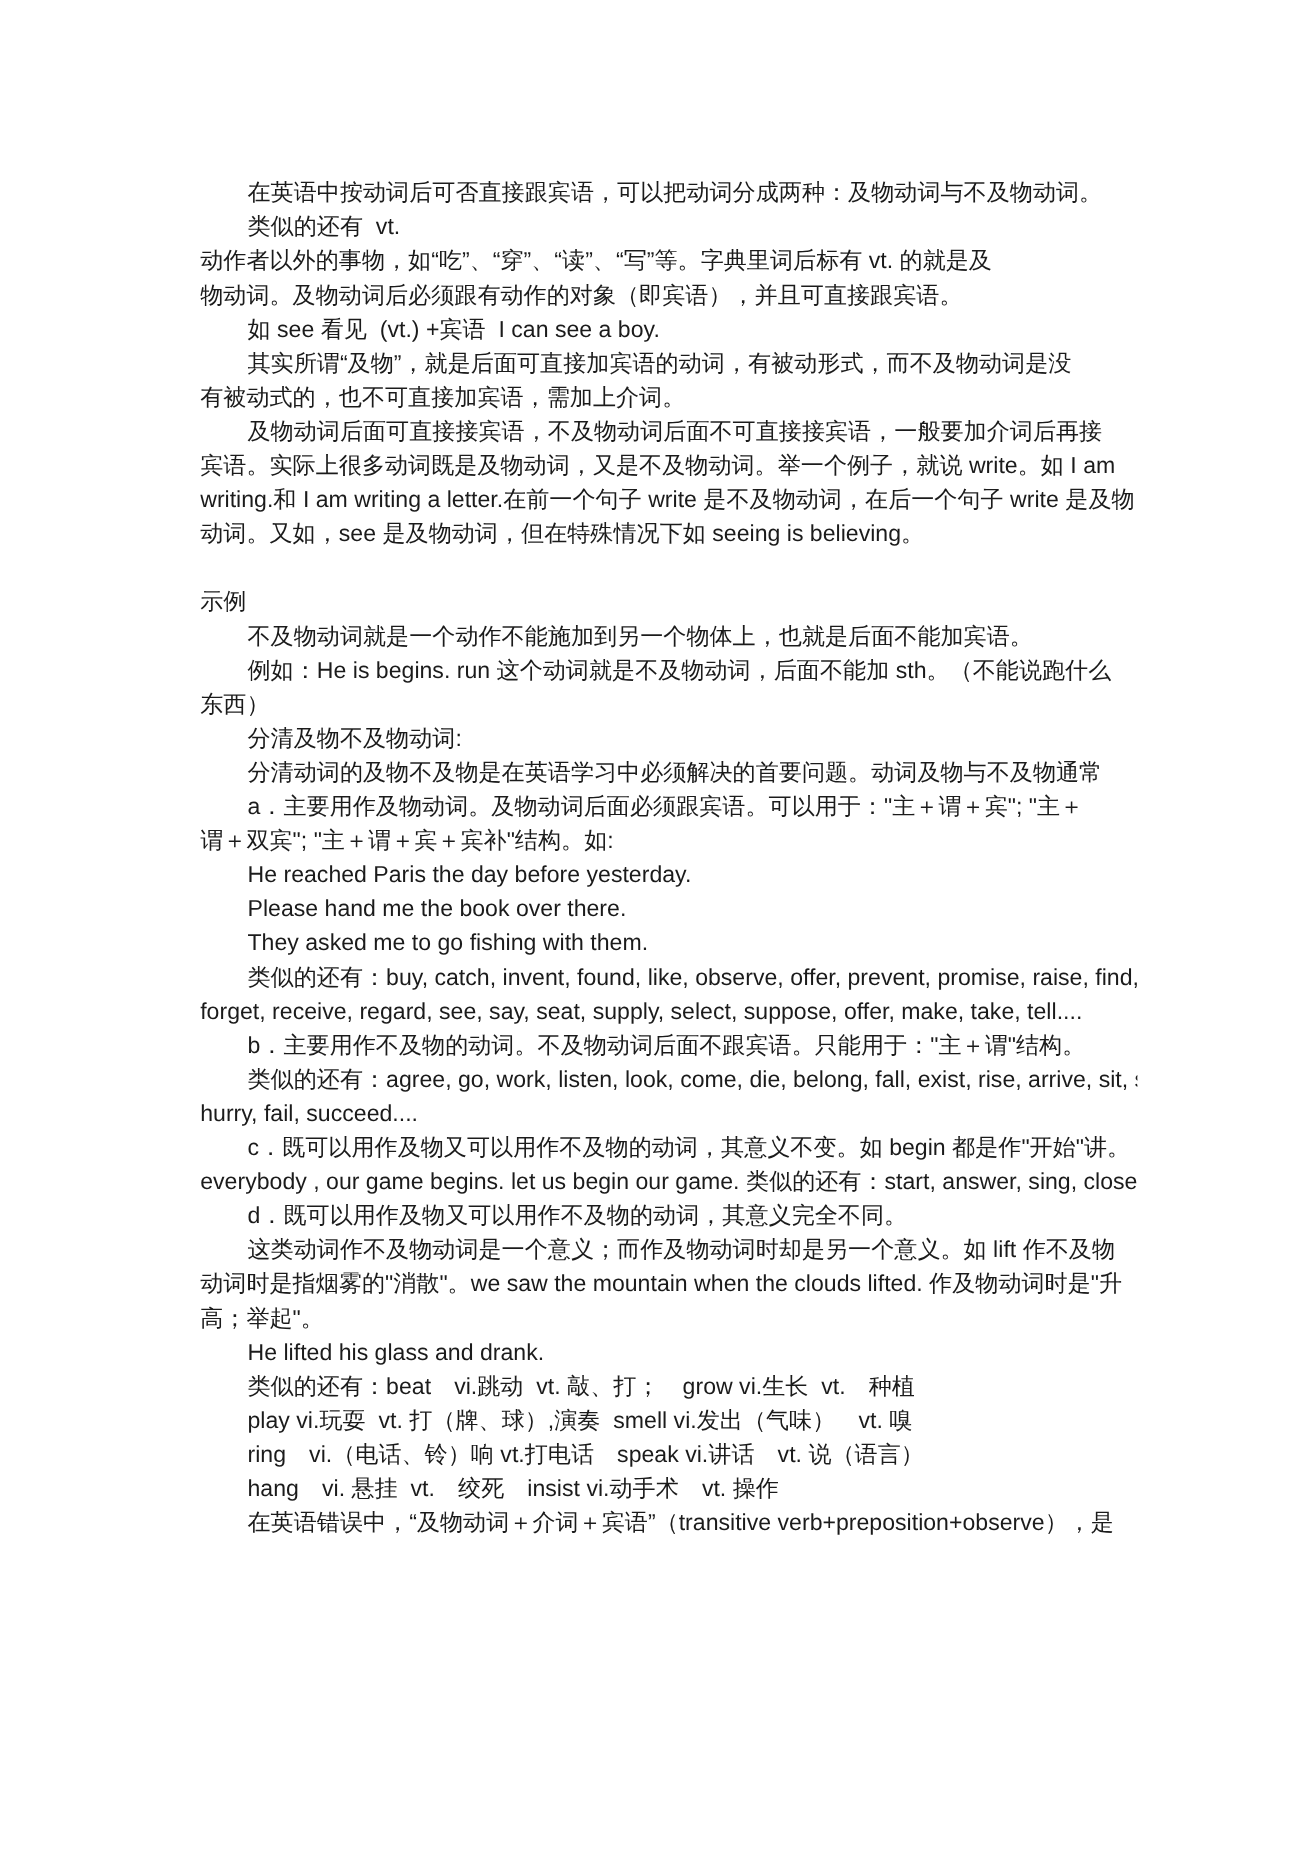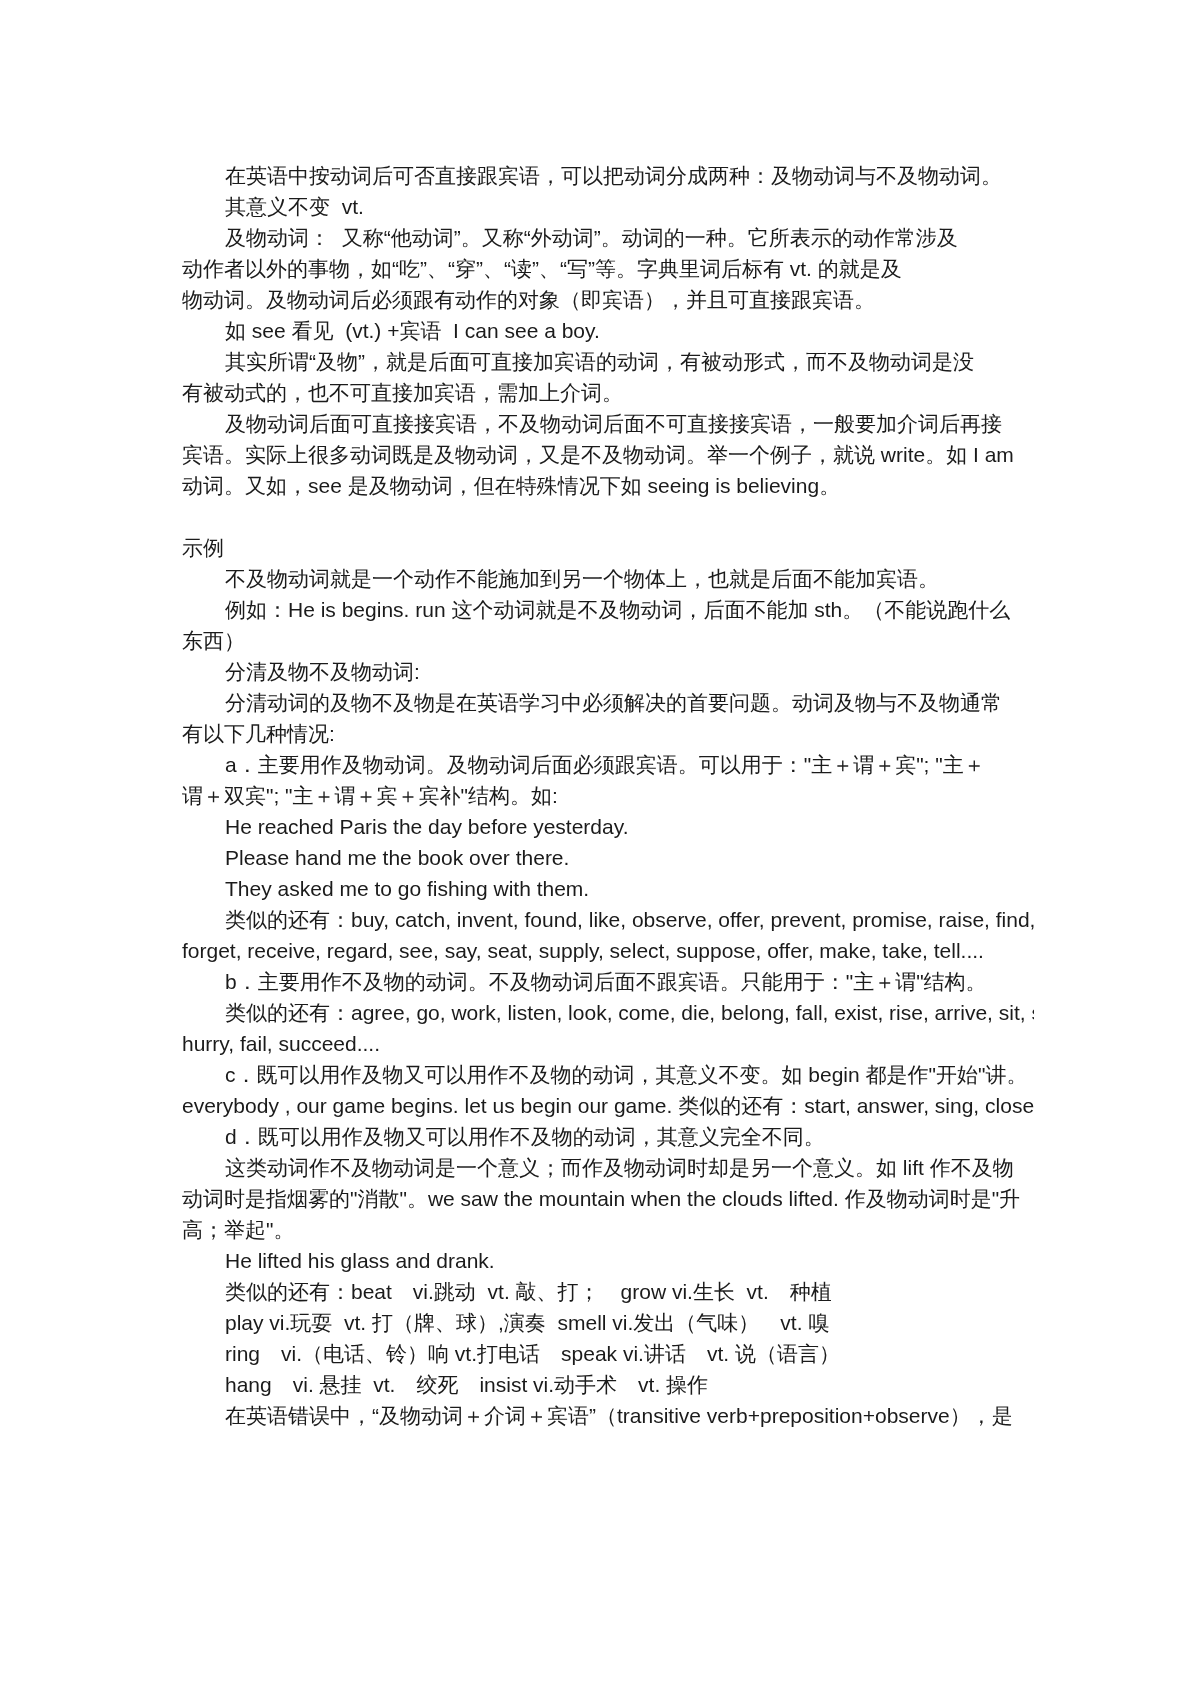--- a/index.html
+++ b/index.html
@@ -35,38 +35,37 @@
   .blank {
     height: 31px;
   }
 </style>
 </head>
 <body>
 
 <div class="page">
   <div class="content">
     <div class="ln ind">在英语中按动词后可否直接跟宾语，可以把动词分成两种：及物动词与不及物动词。</div>
-    <div class="ln ind">其意义不变  vt.</div>
-    <div class="ln ind">及物动词：  又称“他动词”。又称“外动词”。动词的一种。它所表示的动作常涉及</div>
+    <div class="ln ind">类似的还有  vt.</div>
     <div class="ln">动作者以外的事物，如“吃”、“穿”、“读”、“写”等。字典里词后标有 vt. 的就是及</div>
     <div class="ln">物动词。及物动词后必须跟有动作的对象（即宾语），并且可直接跟宾语。</div>
     <div class="ln ind">如 see 看见  (vt.) +宾语  I can see a boy.</div>
     <div class="ln ind">其实所谓“及物”，就是后面可直接加宾语的动词，有被动形式，而不及物动词是没</div>
     <div class="ln">有被动式的，也不可直接加宾语，需加上介词。</div>
     <div class="ln ind">及物动词后面可直接接宾语，不及物动词后面不可直接接宾语，一般要加介词后再接</div>
     <div class="ln">宾语。实际上很多动词既是及物动词，又是不及物动词。举一个例子，就说 write。如 I am</div>
+    <div class="ln">writing.和 I am writing a letter.在前一个句子 write 是不及物动词，在后一个句子 write 是及物</div>
     <div class="ln">动词。又如，see 是及物动词，但在特殊情况下如 seeing is believing。</div>
     <div class="ln blank"></div>
     <div class="ln">示例</div>
     <div class="ln ind">不及物动词就是一个动作不能施加到另一个物体上，也就是后面不能加宾语。</div>
     <div class="ln ind">例如：He is begins. run 这个动词就是不及物动词，后面不能加 sth。（不能说跑什么</div>
     <div class="ln">东西）</div>
     <div class="ln ind">分清及物不及物动词:</div>
     <div class="ln ind">分清动词的及物不及物是在英语学习中必须解决的首要问题。动词及物与不及物通常</div>
-    <div class="ln">有以下几种情况:</div>
     <div class="ln ind">a．主要用作及物动词。及物动词后面必须跟宾语。可以用于："主＋谓＋宾"; "主＋</div>
     <div class="ln">谓＋双宾"; "主＋谓＋宾＋宾补"结构。如:</div>
     <div class="ln ind">He reached Paris the day before yesterday.</div>
     <div class="ln ind">Please hand me the book over there.</div>
     <div class="ln ind">They asked me to go fishing with them.</div>
     <div class="ln ind">类似的还有：buy, catch, invent, found, like, observe, offer, prevent, promise, raise, find,</div>
     <div class="ln">forget, receive, regard, see, say, seat, supply, select, suppose, offer, make, take, tell....</div>
     <div class="ln ind">b．主要用作不及物的动词。不及物动词后面不跟宾语。只能用于："主＋谓"结构。</div>
     <div class="ln ind">类似的还有：agree, go, work, listen, look, come, die, belong, fall, exist, rise, arrive, sit, sail,</div>
     <div class="ln">hurry, fail, succeed....</div>

